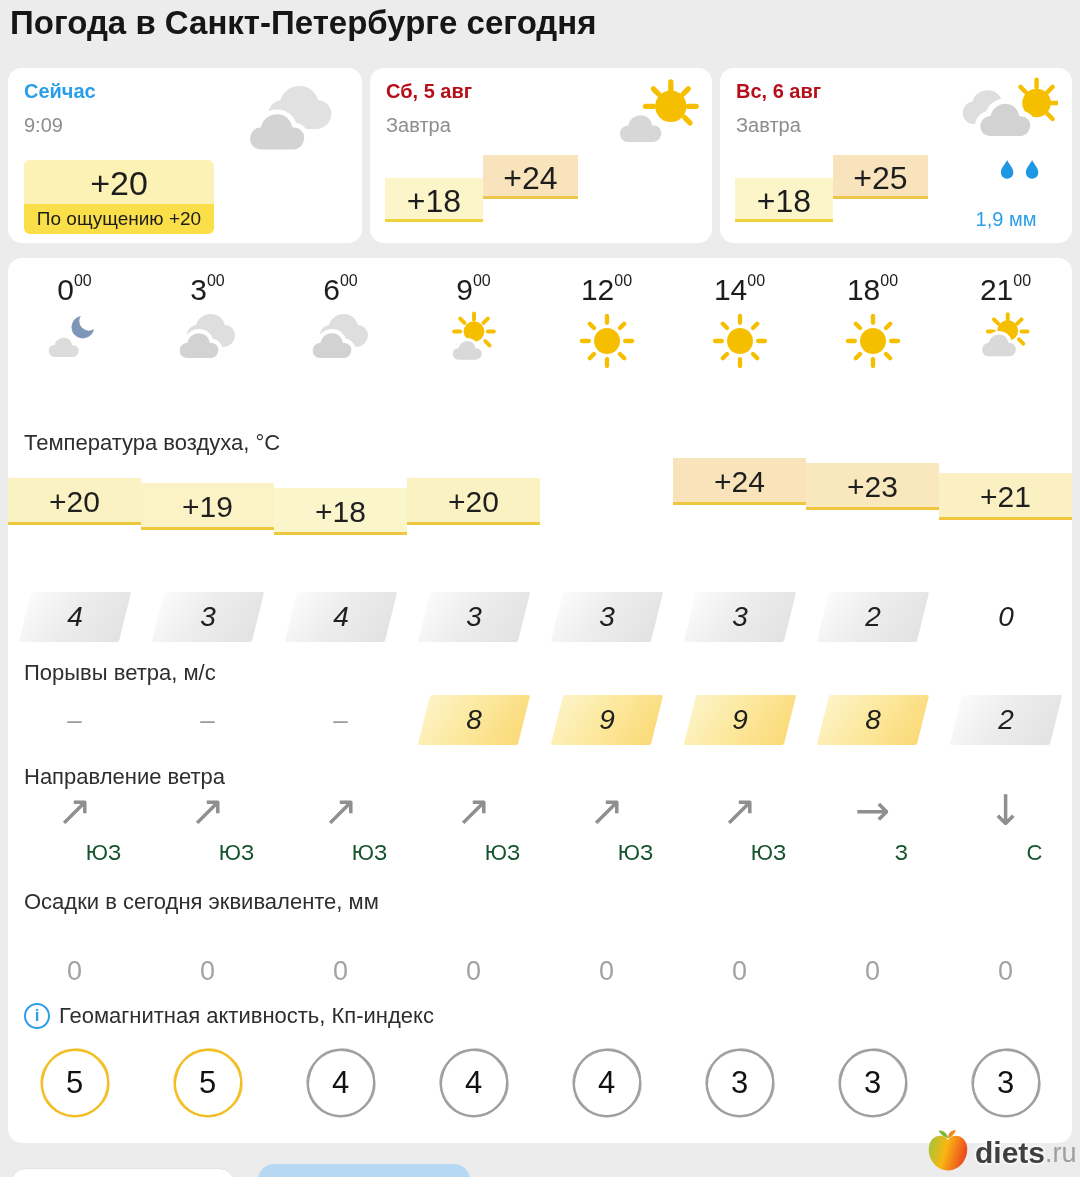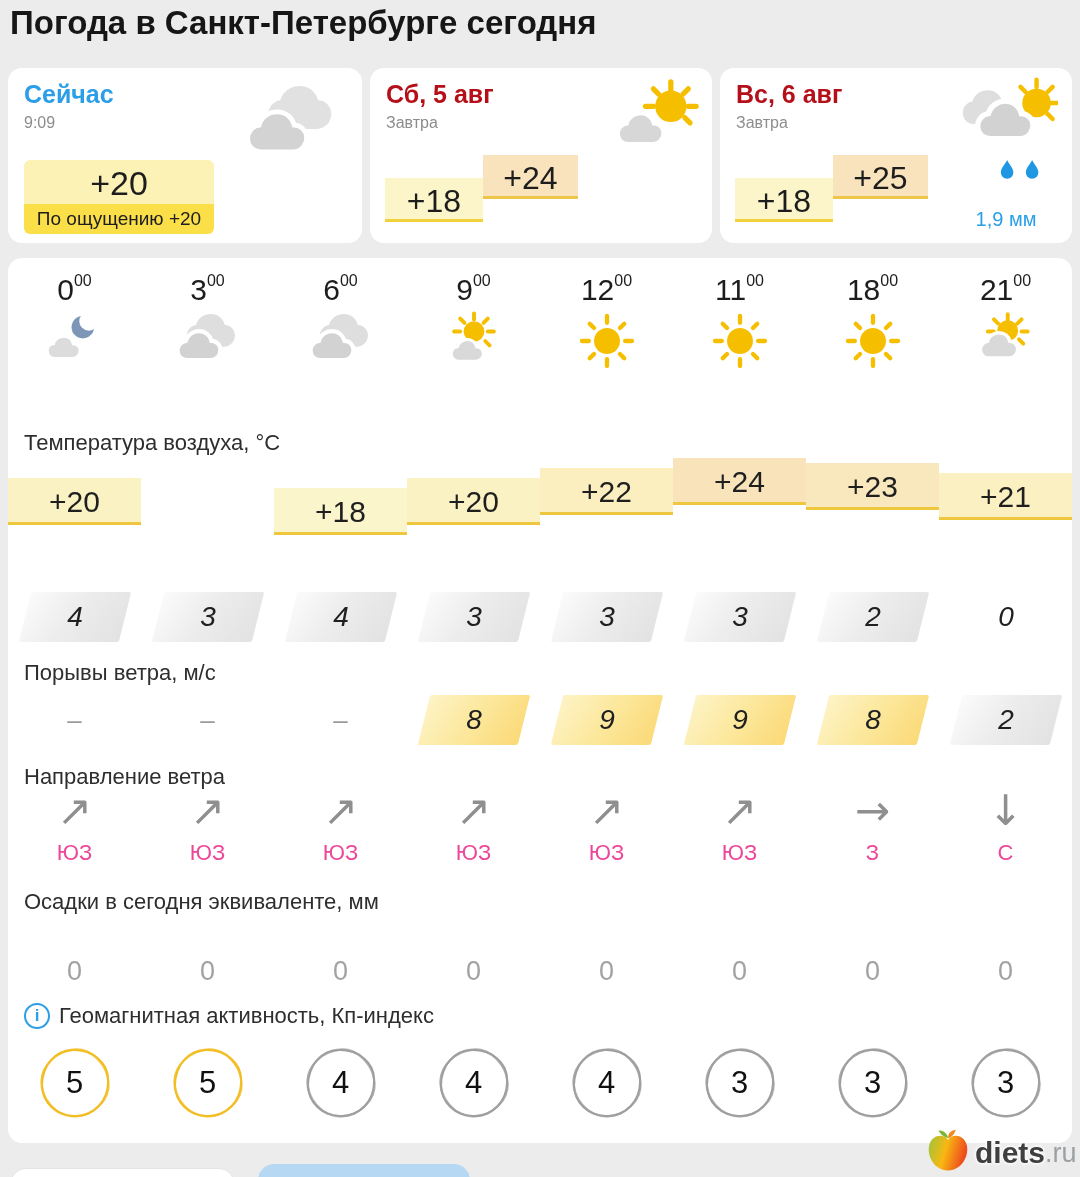--- a/index.html
+++ b/index.html
@@ -9,24 +9,24 @@
     background:#ececec; font-family:"Liberation Sans", sans-serif; color:#1d1d1d;
   }
   .abs { position:absolute; }
   
   #title { left:10px; top:4px; font-size:33px; font-weight:bold; color:#161616; }
   
   .card { background:#fff; border-radius:14px; top:68px; height:175px; }
   #card-now { left:8px; width:354px; }
   #card-today { left:370px; width:342px; }
   #card-tomorrow { left:720px; width:352px; }
-  .card-title { left:16px; top:12px; font-size:25px; font-weight:bold; }
+  .card-title { left:16px; top:12px; font-size:20px; font-weight:bold; }
   .card-title.blue { color:#2b9ee8; }
   .card-title.red { color:#b5101a; }
-  .card-sub { left:16px; top:46px; font-size:16px; color:#8d8d8d; }
+  .card-sub { left:16px; top:46px; font-size:20px; color:#8d8d8d; }
   #now-temp { left:16px; top:92px; width:190px; height:44px; background:#fcf2b5;
               border-radius:6px 6px 0 0; font-size:34px; line-height:46px; text-align:center; }
   #now-feels { left:16px; top:136px; width:190px; height:30px; background:#fbdf49;
                border-radius:0 0 6px 6px; font-size:19px; line-height:30px; text-align:center; }
   .minmax { height:44px; font-size:32px; line-height:46px; text-align:center; }
   .t-night { width:98px; background:#fbf5c9; border-bottom:3px solid #f0d23c; top:110px; }
   .t-day   { width:95px; background:#f9e3bc; border-bottom:3px solid #eec74a; top:87px; }
   #today-night, #tomorrow-night { left:15px; }
   #today-day, #tomorrow-day { left:113px; }
   #tomorrow-precip { left:238px; top:140px; width:96px; font-size:20px; color:#2b9ee8; text-align:center; }
@@ -54,21 +54,21 @@
           font-style:italic; font-size:28px; color:#202020; }
   .chip > span { display:block; transform:skewX(14deg); line-height:50px; text-align:center; }
   .chip.gray { background:linear-gradient(115deg,#fbfbfb 0%,#ededed 45%,#e2e2e2 100%); }
   .chip.yellow { background:linear-gradient(115deg,#fdf3c6 0%,#fce9a0 45%,#fbd977 100%); }
   .chip.none { background:none; }
   .cx0{left:17px}.cx1{left:150px}.cx2{left:283px}.cx3{left:416px}.cx4{left:549px}.cx5{left:682px}.cx6{left:815px}.cx7{left:948px}
   .dash { top:437px; font-size:26px; color:#9a9a9a; line-height:50px; }
   
   .arrow { top:530px; font-size:42px; color:#8f8f8f; line-height:46px;
            font-family:"DejaVu Sans","Liberation Sans",sans-serif; }
-  .dirlab { top:582px; font-size:22px; color:#ec4899; }
+  .dirlab { top:582px; font-size:22px; color:#14532d;margin-left:29px; }
   
   .precip { top:698px; font-size:27px; color:#a2a2a2; }
   
   .kpcell { top:788px; height:80px; }
   .kp { position:relative; width:74px; height:74px; margin:0 auto; }
   .kp i { position:absolute; inset:3px; border:2px solid; border-radius:47% 53% 50% 50% / 55% 45% 52% 48%; display:block; }
   .kp i:nth-child(2){ transform:rotate(47deg); opacity:.75; }
   .kp i:nth-child(3){ transform:rotate(-49deg); opacity:.5; }
   .kp.high i { border-color:#f2be23; }
   .kp.low i { border-color:#9f9f9f; }
@@ -157,21 +157,21 @@
     <div id="tomorrow-precip" class="abs">1,9 мм</div>
   </div>
 
   <div id="main-card" class="abs">
 
     <div class="abs cell hour x0"><span>0</span><sup>00</sup></div>
     <div class="abs cell hour x1"><span>3</span><sup>00</sup></div>
     <div class="abs cell hour x2"><span>6</span><sup>00</sup></div>
     <div class="abs cell hour x3"><span>9</span><sup>00</sup></div>
     <div class="abs cell hour x4"><span>12</span><sup>00</sup></div>
-    <div class="abs cell hour x5"><span>11</span><sup>00</sup></div>
+    <div class="abs cell hour x5"><span>14</span><sup>00</sup></div>
     <div class="abs cell hour x6"><span>18</span><sup>00</sup></div>
     <div class="abs cell hour x7"><span>21</span><sup>00</sup></div>
 
     <div class="abs cell hicon x0">
       <svg width="76" height="62" viewBox="0 0 88 66">
         <circle cx="53" cy="17" r="13" fill="#7d96b7"></circle>
           <circle cx="60" cy="10" r="11" fill="#fff"></circle>
         <use href="#cl" transform="translate(8,26) scale(0.62)" fill="#dcdcdc" stroke="#fff" stroke-width="6"></use>
       </svg>
     </div>
@@ -258,23 +258,23 @@
             <line x1="23" y1="22" x2="30" y2="22"></line>
         </g>
         <circle cx="46" cy="21" r="12" fill="#f5bf00"></circle>
         <use href="#cl" transform="translate(10,22) scale(0.7)" fill="#d9d9d9" stroke="#fff" stroke-width="6"></use>
       </svg>
     </div>
 
     <div id="lbl-temp" class="abs sec-label">Температура воздуха, °C</div>
     <div id="temp-row" class="abs">
       <div class="temp-chip x0" style="top: 20px; background: rgb(251, 242, 195);">+20</div>
+      <div class="temp-chip x1" style="top: 25px; background: rgb(251, 243, 198);">+19</div>
       <div class="temp-chip x2" style="top: 30px; background: rgb(250, 245, 203);">+18</div>
       <div class="temp-chip x3" style="top: 20px; background: rgb(251, 242, 195);">+20</div>
-      <div class="temp-chip x4" style="top: 10px; background: rgb(251, 238, 191);">+22</div>
       <div class="temp-chip x5" style="top: 0px; background: rgb(248, 227, 187);">+24</div>
       <div class="temp-chip x6" style="top: 5px; background: rgb(249, 231, 189);">+23</div>
       <div class="temp-chip x7" style="top: 15px; background: rgb(251, 240, 193); text-align: center;">+21</div>
     </div>
 
     <div id="wind-row" class="abs">
       <div class="chip gray cx0">
           <span>4</span>
         </div>
       <div class="chip gray cx1">

